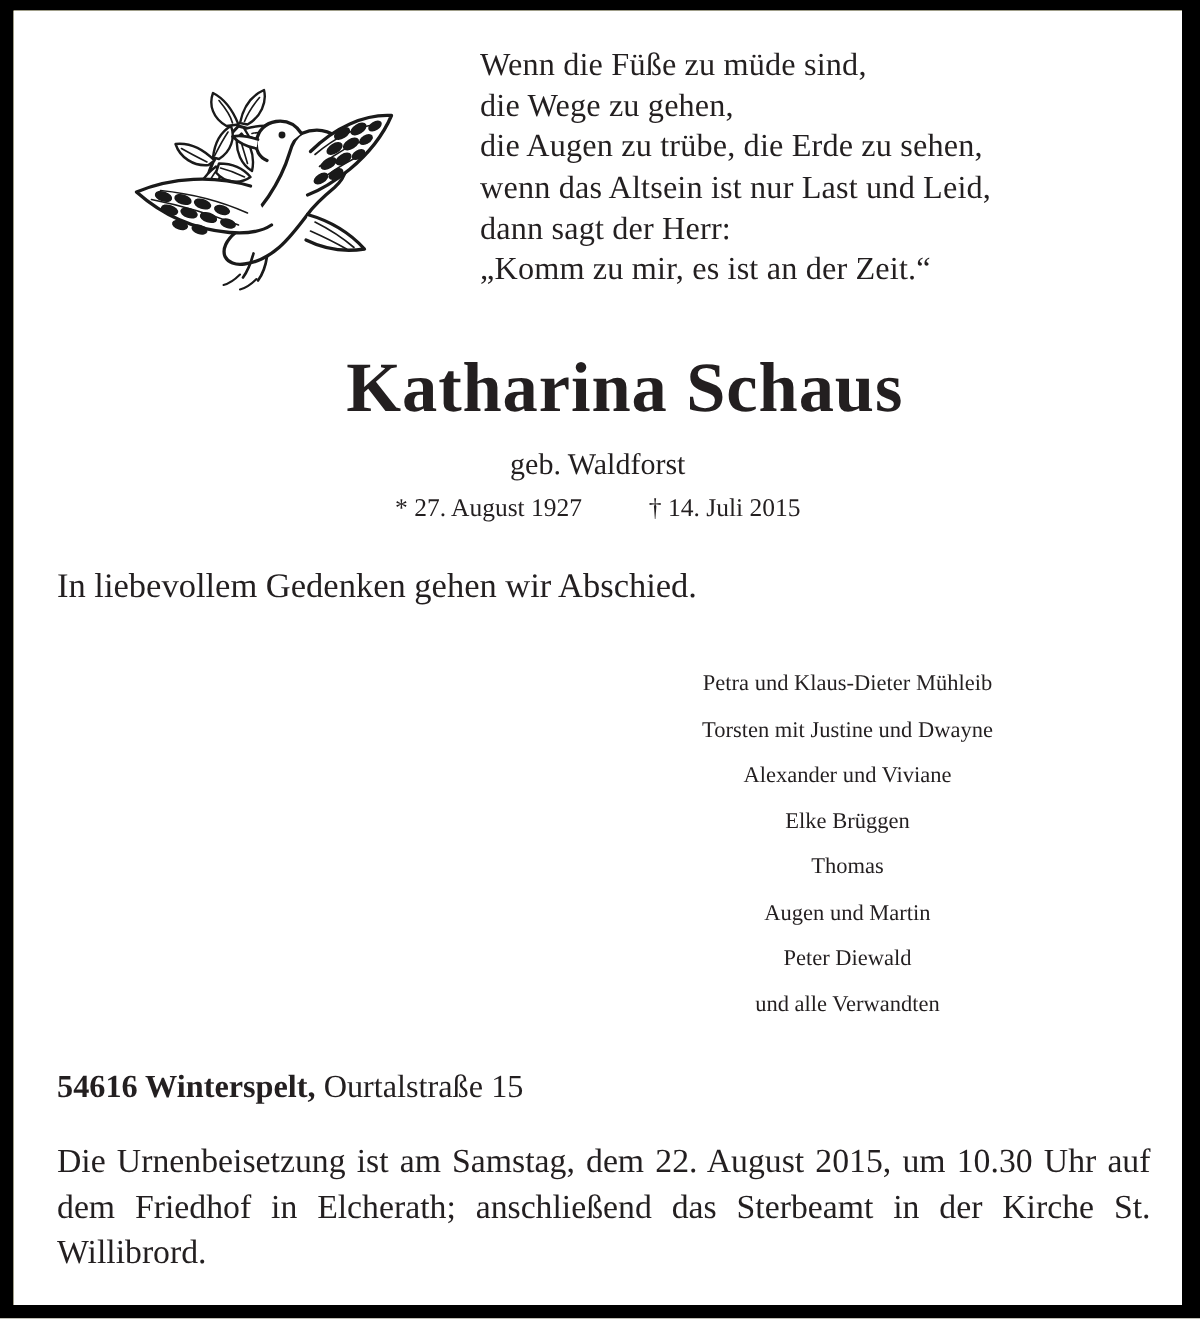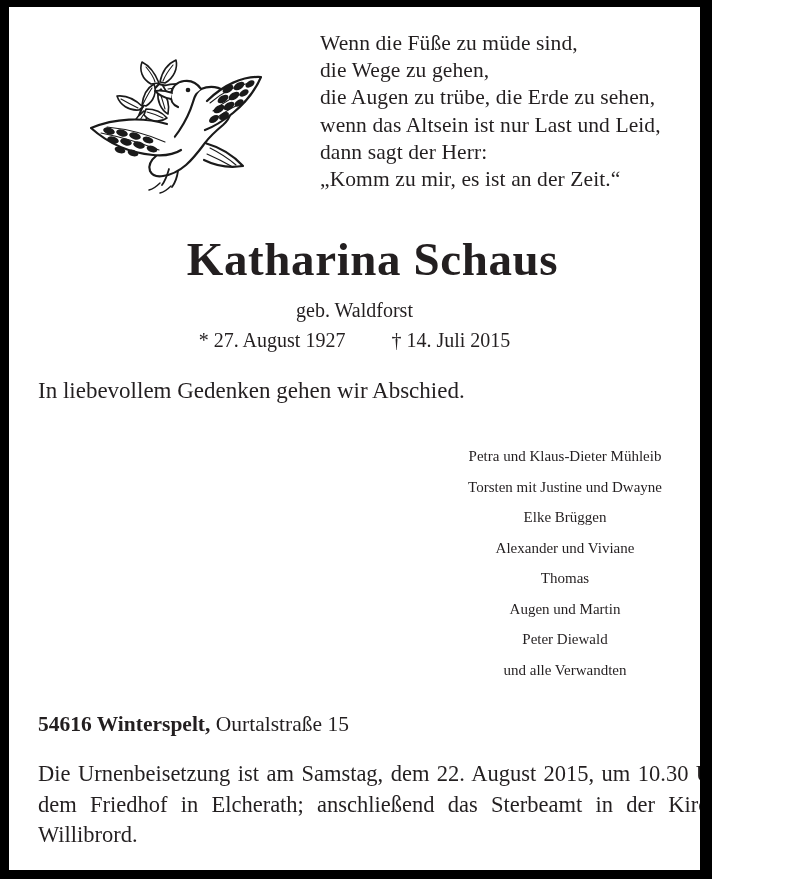--- a/index.html
+++ b/index.html
@@ -8,21 +8,21 @@
     background: #ffffff;
   }
   body {
     font-family: "Liberation Serif", "DejaVu Serif", serif;
     color: #231f20;
     -webkit-font-smoothing: antialiased;
   }
 
   .notice {
     position: relative;
-    width: 712px;
+    width: 800px;
     height: 879px;
     box-sizing: border-box;
     background: #fef9c3;
     border-top: 7px solid #000000;
     border-bottom: 9px solid #000000;
     border-left: 9px solid #000000;
     border-right: 12px solid #000000;
     overflow: hidden;
   }
 
@@ -90,21 +90,21 @@
     text-align: center;
     font-size: 20px;
     line-height: 1.1;
   }
   .dates {
     position: absolute;
     left: 0;
     right: 0;
     top: 322px;
     text-align: center;
-    font-size: 20px;
+    font-size: 17px;
     line-height: 1.15;
   }
   .dates .gap {
     display: inline-block;
     width: 36px;
   }
 
   
   .farewell {
     position: absolute;
@@ -266,22 +266,22 @@
       <span class="gap"></span>
       <span>†</span>
       <span>14. Juli 2015</span>
     </div>
 
     <div class="farewell">In liebevollem Gedenken gehen wir Abschied.</div>
 
     <div class="mourners">
       <div>Petra und Klaus-Dieter Mühleib</div>
       <div>Torsten mit Justine und Dwayne</div>
+      <div>Alexander und Viviane</div>
       <div>Elke Brüggen</div>
-      <div>Alexander und Viviane</div>
       <div>Thomas</div>
       <div>Augen und Martin</div>
       <div>Peter Diewald</div>
       <div>und alle Verwandten</div>
     </div>
 
     <div class="address">
       <span class="place">54616 Winterspelt,</span><span> Ourtalstraße 15</span>
     </div>
 

